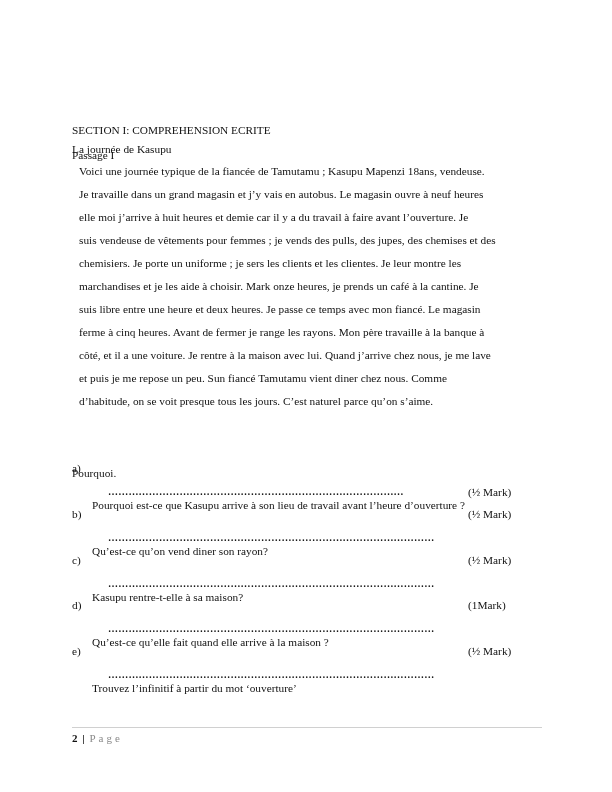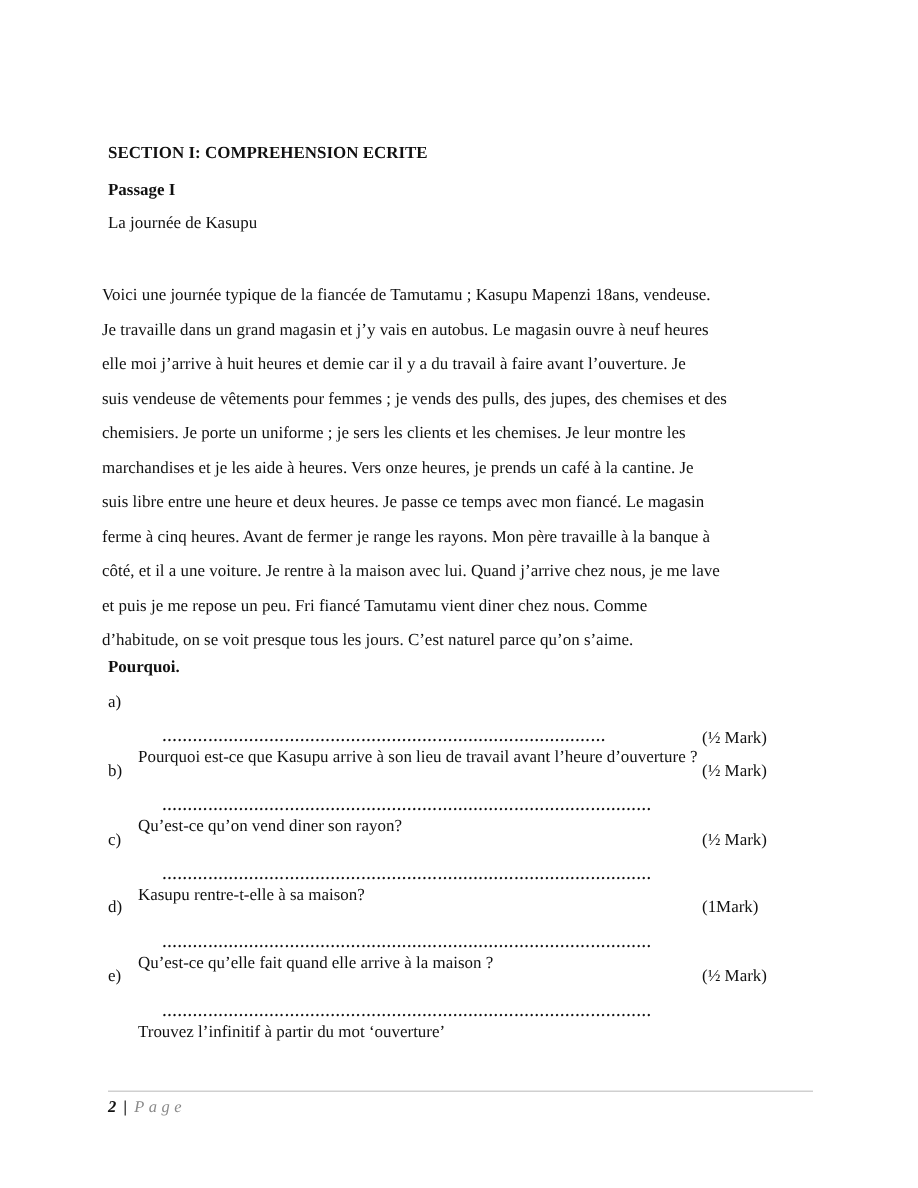--- a/index.html
+++ b/index.html
@@ -2,55 +2,55 @@
 <html><head>
   <meta charset="utf-8">
   <style>
     html, body { margin: 0; padding: 0; background: #ffffff; }
     body {
       width: 612px; height: 792px; position: relative; overflow: hidden;
       font-family: "Liberation Serif", serif; color: #111111;
     }
     .page { position: absolute; left: 0; top: 0; width: 612px; height: 792px; }
     .abs { position: absolute; white-space: nowrap; font-size: 11.3px; line-height: 14px; }
-    .bold { font-weight: bold; }
+    .bold { font-weight: normal; margin-top: 28px; }
     .section-title { left: 72px; top: 95px; }
     .passage-title { left: 72px; top: 120px; }
     .passage-subtitle { left: 72px; top: 142px; }
-    .para-line { left: 68px; margin-top: 26px; }
+    .para-line { left: 79px; }
     .q-letter { left: 72px; }
     .q-text { left: 92px; margin-top: 37px; }
     .q-mark { }
     .dots { left: 108px; letter-spacing: 0.2px; font-weight: bold; font-size: 10px; overflow: hidden; }
     .footer-rule { position: absolute; left: 72px; top: 727px; width: 470px; height: 1px; background: #d0d0d0; }
-    .footer { position: absolute; left: 72px; top: 731px; font-size: 11px; line-height: 14px; white-space: nowrap; font-style: italic; }
+    .footer { position: absolute; left: 72px; top: 731px; font-size: 11px; line-height: 14px; white-space: nowrap; }
     .footer .num { font-weight: bold; color: #111; }
     .footer .sep { font-weight: bold; color: #111; margin: 0 2px; }
     .footer .pg { color: #8a8a8a; letter-spacing: 3px; }
   </style>
 </head>
 <body>
 
 <div class="page">
 
   <div class="abs bold section-title">SECTION I: COMPREHENSION ECRITE</div>
   <div class="abs bold passage-title">Passage I</div>
   <div class="abs passage-subtitle">La journée de Kasupu</div>
 
   <div>
     <div class="abs para-line" style="top:164px">Voici une journée typique de la fiancée de Tamutamu ; Kasupu Mapenzi 18ans, vendeuse.</div>
     <div class="abs para-line" style="top:187px">Je travaille dans un grand magasin et j’y vais en autobus. Le magasin ouvre à neuf heures</div>
     <div class="abs para-line" style="top:210px">elle moi j’arrive à huit heures et demie car il y a du travail à faire avant l’ouverture. Je</div>
     <div class="abs para-line" style="top:233px">suis vendeuse de vêtements pour femmes ; je vends des pulls, des jupes, des chemises et des</div>
-    <div class="abs para-line" style="top:256px">chemisiers. Je porte un uniforme ; je sers les clients et les chemises. Je leur montre les</div>
-    <div class="abs para-line" style="top:279px">marchandises et je les aide à heures. Vers onze heures, je prends un café à la cantine. Je</div>
+    <div class="abs para-line" style="top:256px">chemisiers. Je porte un uniforme ; je sers les clients et les clientes. Je leur montre les</div>
+    <div class="abs para-line" style="top:279px">marchandises et je les aide à choisir. Mark onze heures, je prends un café à la cantine. Je</div>
     <div class="abs para-line" style="top:302px">suis libre entre une heure et deux heures. Je passe ce temps avec mon fiancé. Le magasin</div>
     <div class="abs para-line" style="top:325px">ferme à cinq heures. Avant de fermer je range les rayons. Mon père travaille à la banque à</div>
     <div class="abs para-line" style="top:348px">côté, et il a une voiture. Je rentre à la maison avec lui. Quand j’arrive chez nous, je me lave</div>
-    <div class="abs para-line" style="top:371px">et puis je me repose un peu. Fri fiancé Tamutamu vient diner chez nous. Comme</div>
+    <div class="abs para-line" style="top:371px">et puis je me repose un peu. Sun fiancé Tamutamu vient diner chez nous. Comme</div>
     <div class="abs para-line" style="top:394px">d’habitude, on se voit presque tous les jours. C’est naturel parce qu’on s’aime.</div>
   </div>
 
   <div class="abs bold" style="left:72px; top:438px">Pourquoi.</div>
 
   <div>
     <div class="abs q-letter" style="top:461px">a)</div>
     <div class="abs q-text" style="top:461px">Pourquoi est-ce que Kasupu arrive à son lieu de travail avant l’heure d’ouverture ?</div>
     <div class="abs dots" style="top:485px; width:350px">……………………………………………………………………………</div>
     <div class="abs q-mark" style="left:468px; top:485px">(½ Mark)</div>

